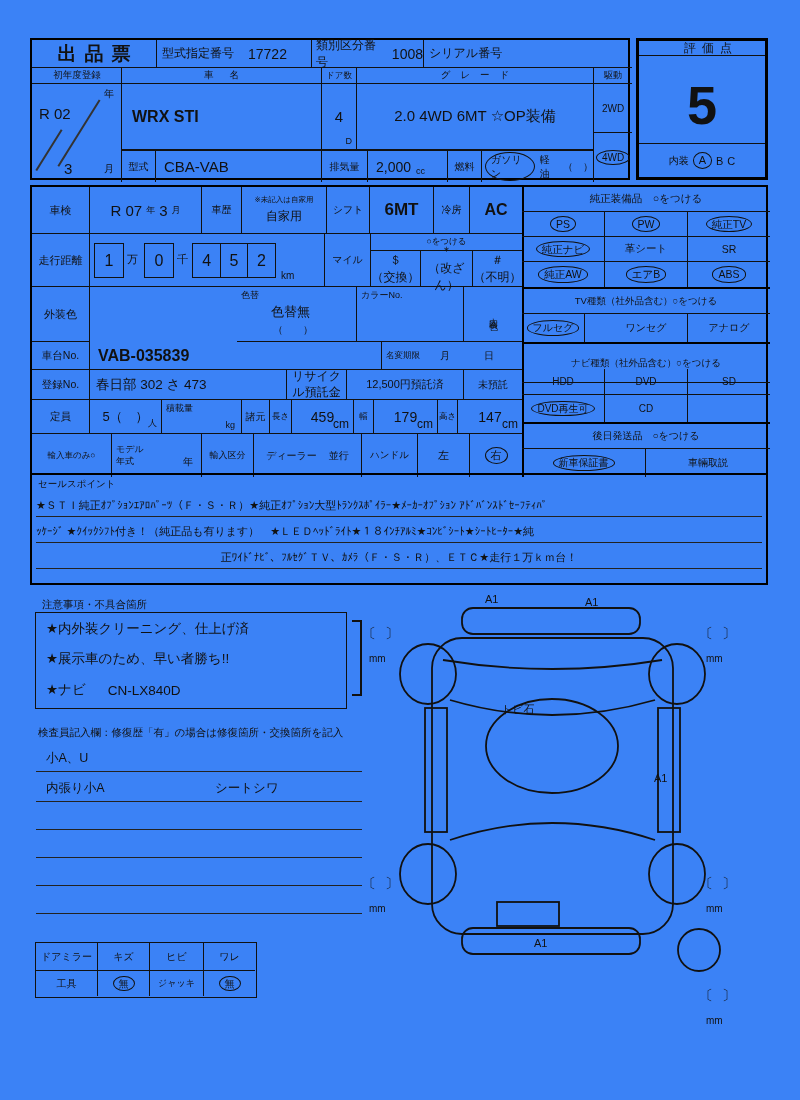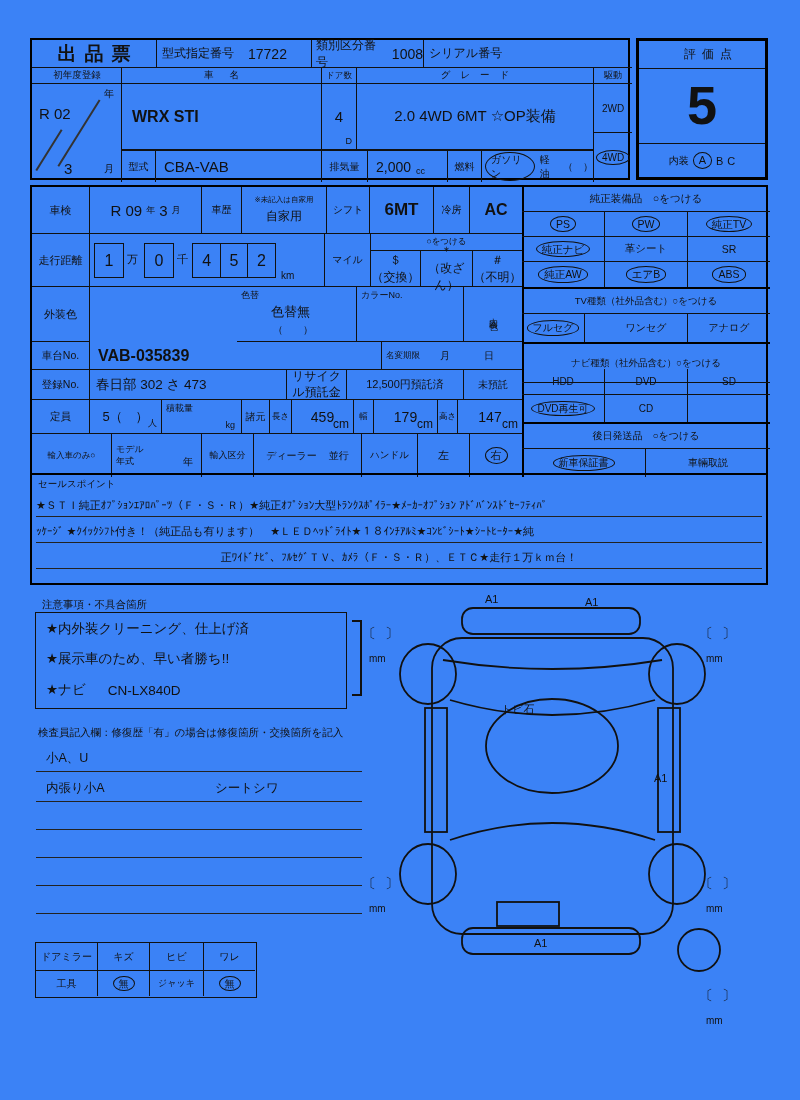--- a/index.html
+++ b/index.html
@@ -79,35 +79,35 @@
     </div>
     <div class="a c br s10" style="left:416px;top:110px;width:34px;height:32px;border-top:1.3px solid #111">燃料</div>
     <div class="a l br" style="left:450px;top:110px;width:112px;height:32px;padding-left:3px;gap:5px;border-top:1.3px solid #111">
       <span class="circ s10">ガソリン</span>
       <span class="s10">軽油</span>
       <span class="s10">（　）</span>
     </div>
   </div>
 
   <div class="a" style="left:636px;top:38px;width:132px;height:142px;border:3px solid #000">
-    <div class="a c bb s12" style="left:0;top:0;width:126px;height:28px;letter-spacing:6px;padding-left:18px">評価点</div>
+    <div class="a c bb s12" style="left:0;top:0;width:126px;height:15px;letter-spacing:6px;padding-left:18px">評価点</div>
     <div class="a c s54 bold" style="left:0;top:25px;width:126px;height:77px">5</div>
     <div class="a c" style="left:0;top:102px;width:126px;height:34px;border-top:1.3px solid #111;gap:4px">
       <span class="s10">内装</span>
       <span class="circ s11">A</span>
       <span class="s11">B</span>
       <span class="s11">C</span>
     </div>
   </div>
 
   <div class="a bx" style="left:30px;top:185px;width:738px;height:290px">
 
     <div class="a c br bb s11" style="left:0;top:0;width:58px;height:47px">車検</div>
     <div class="a c br bb" style="left:58px;top:0;width:112px;height:47px;gap:4px">
-      <span class="s15">R 09</span>
+      <span class="s15">R 07</span>
       <span class="s9">年</span>
       <span class="s15">3</span>
       <span class="s9">月</span>
     </div>
     <div class="a c br bb s10" style="left:170px;top:0;width:40px;height:47px">車歴</div>
     <div class="a col br bb" style="left:210px;top:0;width:85px;height:47px">
       <span class="s8" style="font-size:7.5px">※未記入は自家用</span>
       <span class="s12" style="margin-top:3px">自家用</span>
     </div>
     <div class="a c br bb s10" style="left:295px;top:0;width:43px;height:47px">シフト</div>

